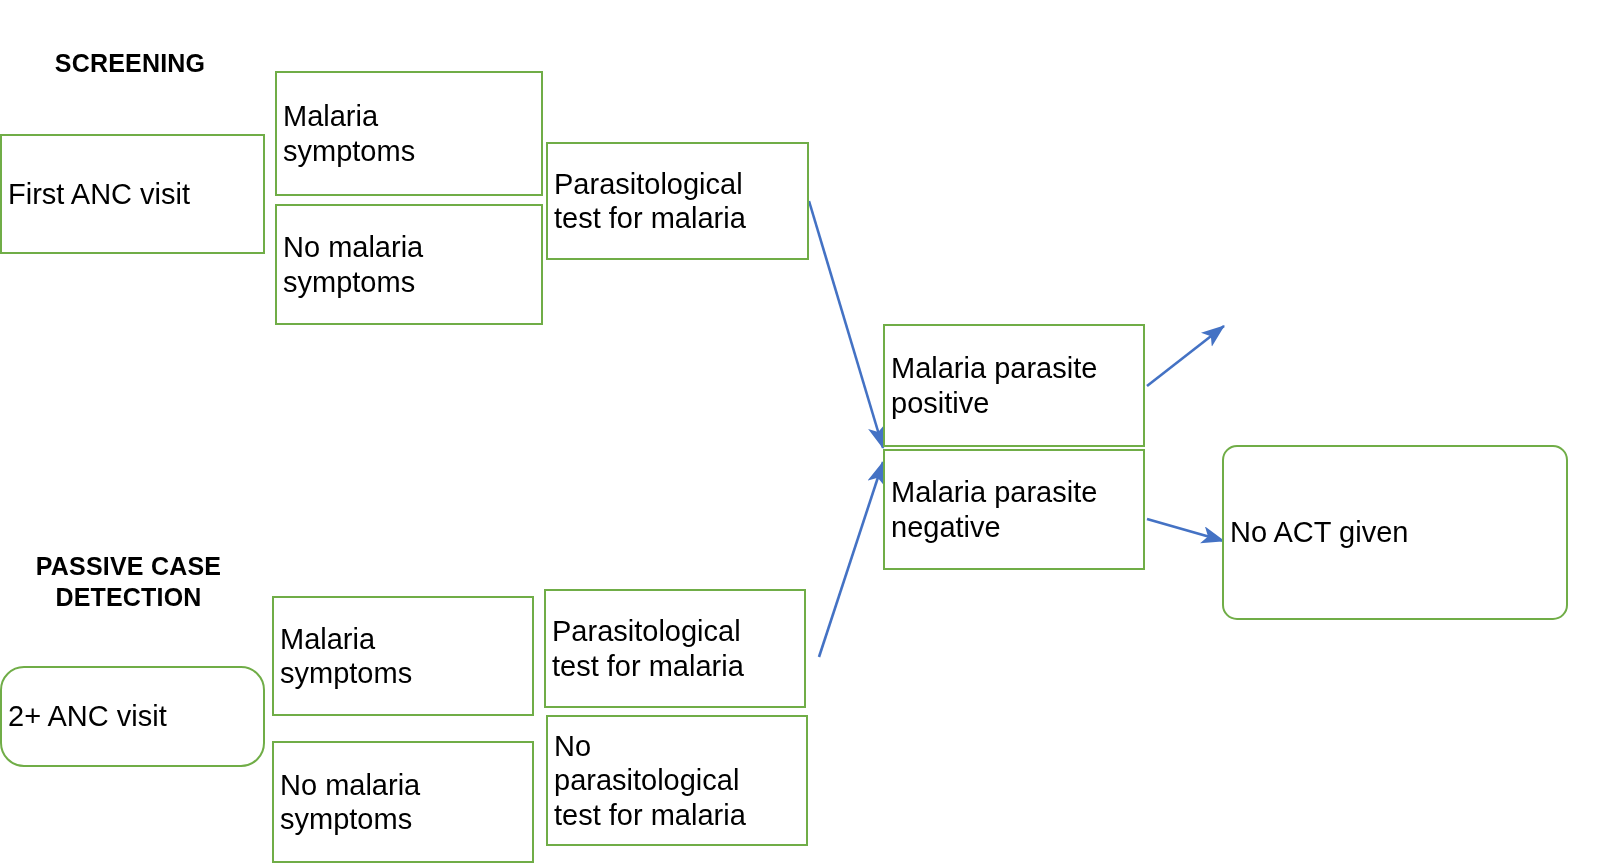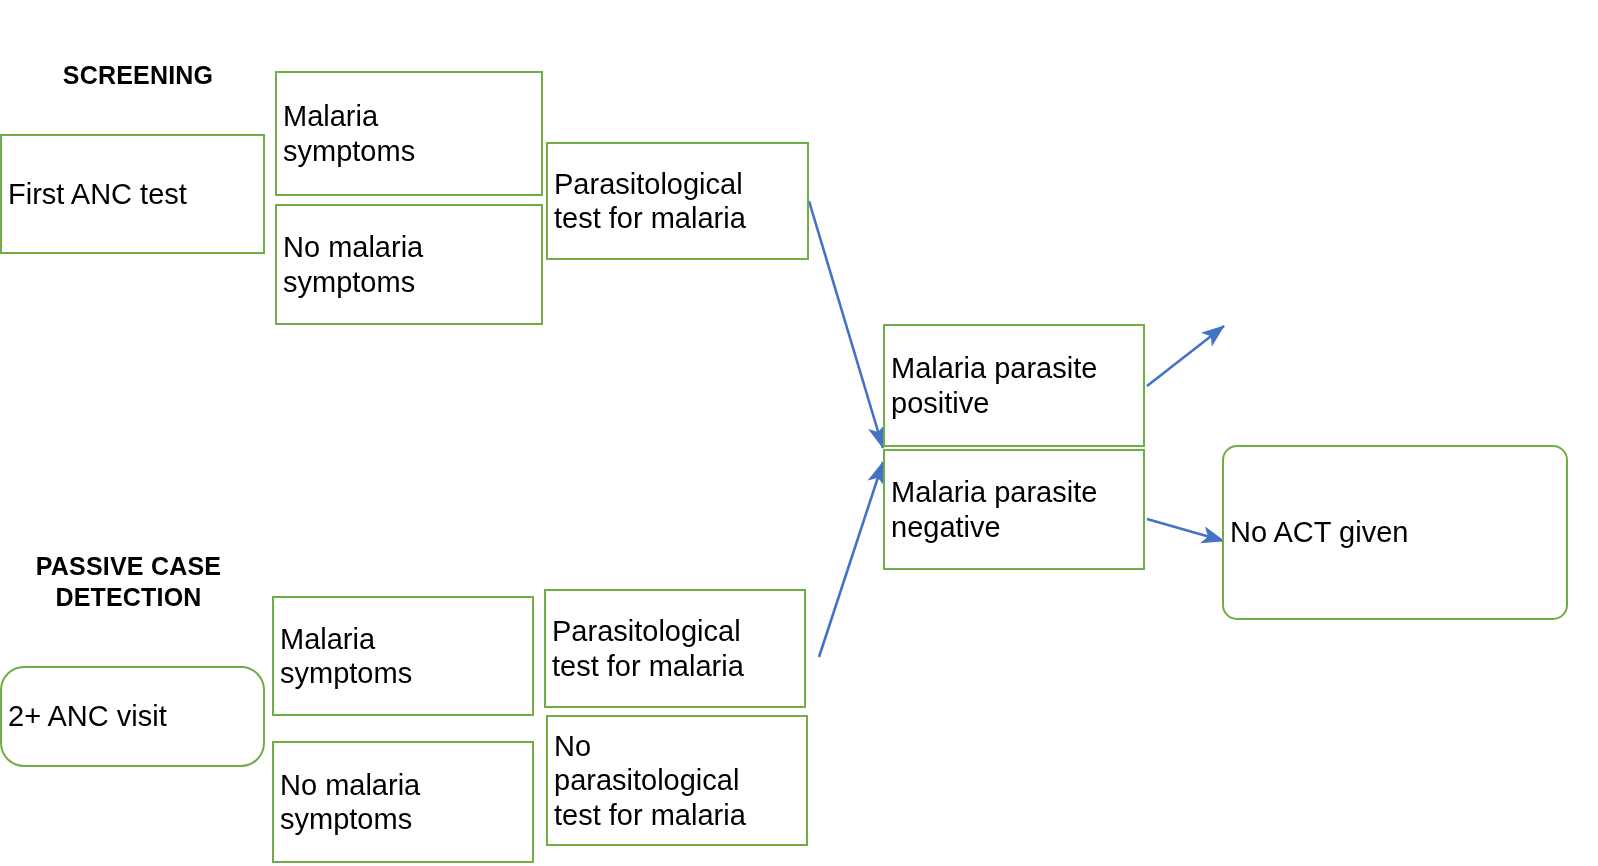--- a/index.html
+++ b/index.html
@@ -79,27 +79,27 @@
 
     <line x1="809" y1="201" x2="883" y2="448" stroke="#4472C4" stroke-width="2.6" marker-end="url(#ah)"></line>
 
     <line x1="819" y1="657" x2="883" y2="462" stroke="#4472C4" stroke-width="2.6" marker-end="url(#ah)"></line>
 
     <line x1="1147" y1="386" x2="1224" y2="326" stroke="#4472C4" stroke-width="2.6" marker-end="url(#ah)"></line>
 
     <line x1="1147" y1="519" x2="1224" y2="541" stroke="#4472C4" stroke-width="2.6" marker-end="url(#ah)"></line>
   </svg>
 
-  <div class="section-label" style="left:38px; top:48px; width:200px;margin-top:12px;">SCREENING</div>
+  <div class="section-label" style="left:30px; top:48px; width:200px;">SCREENING</div>
 
   <div class="section-label" style="left:26px; top:551px; width:205px;">PASSIVE CASE
 DETECTION</div>
 
   <div class="node" style="left:0px; top:134px; width:265px; height:120px;">
-    <span class="txt">First ANC test</span>
+    <span class="txt">First ANC visit</span>
   </div>
 
   <div class="node" style="left:275px; top:71px; width:268px; height:125px;">
     <span class="txt">Malaria
 symptoms</span>
   </div>
 
   <div class="node" style="left:275px; top:204px; width:268px; height:121px;">
     <span class="txt">No malaria
 symptoms</span>

